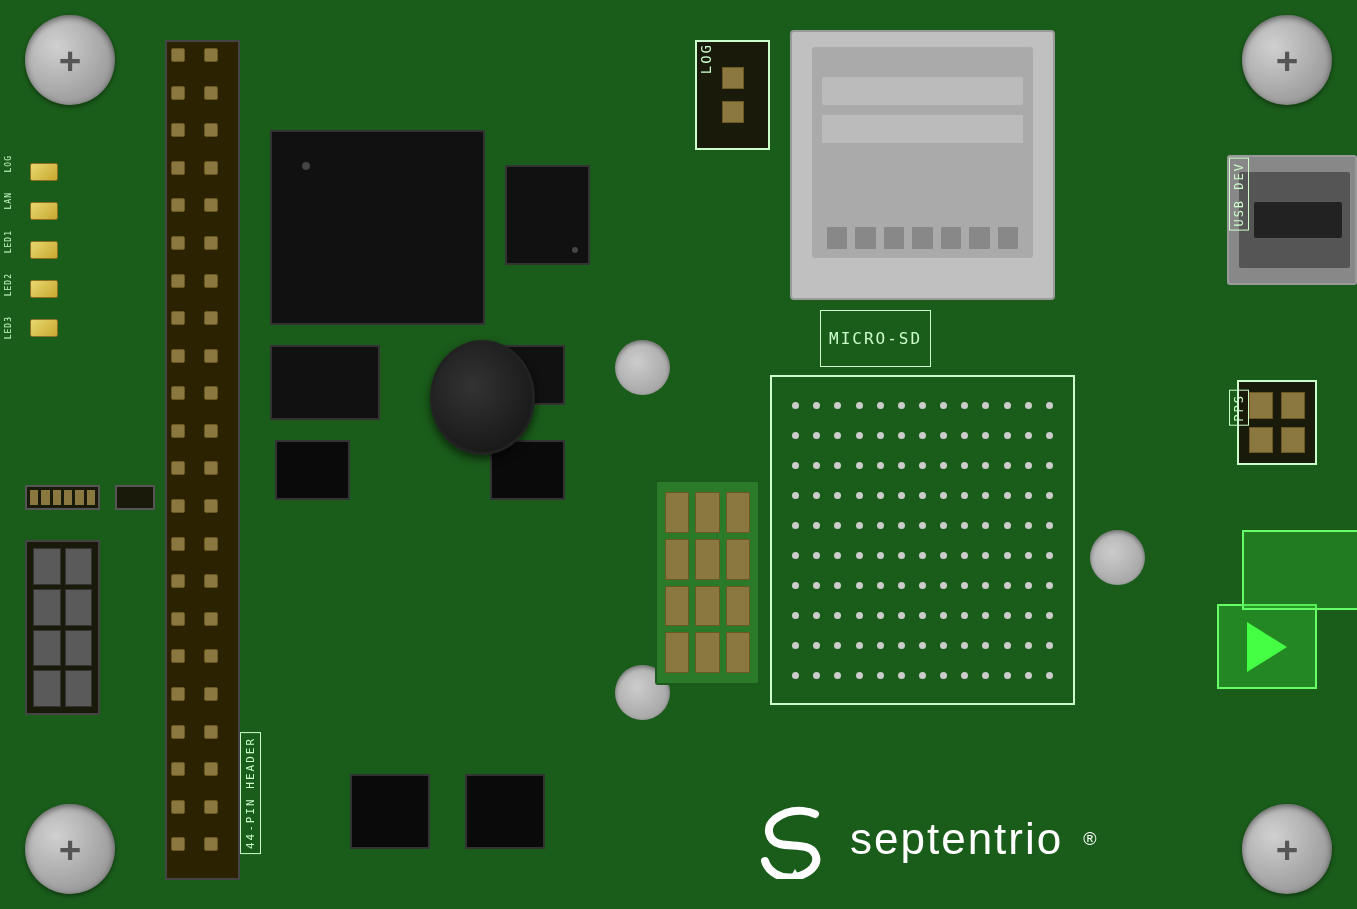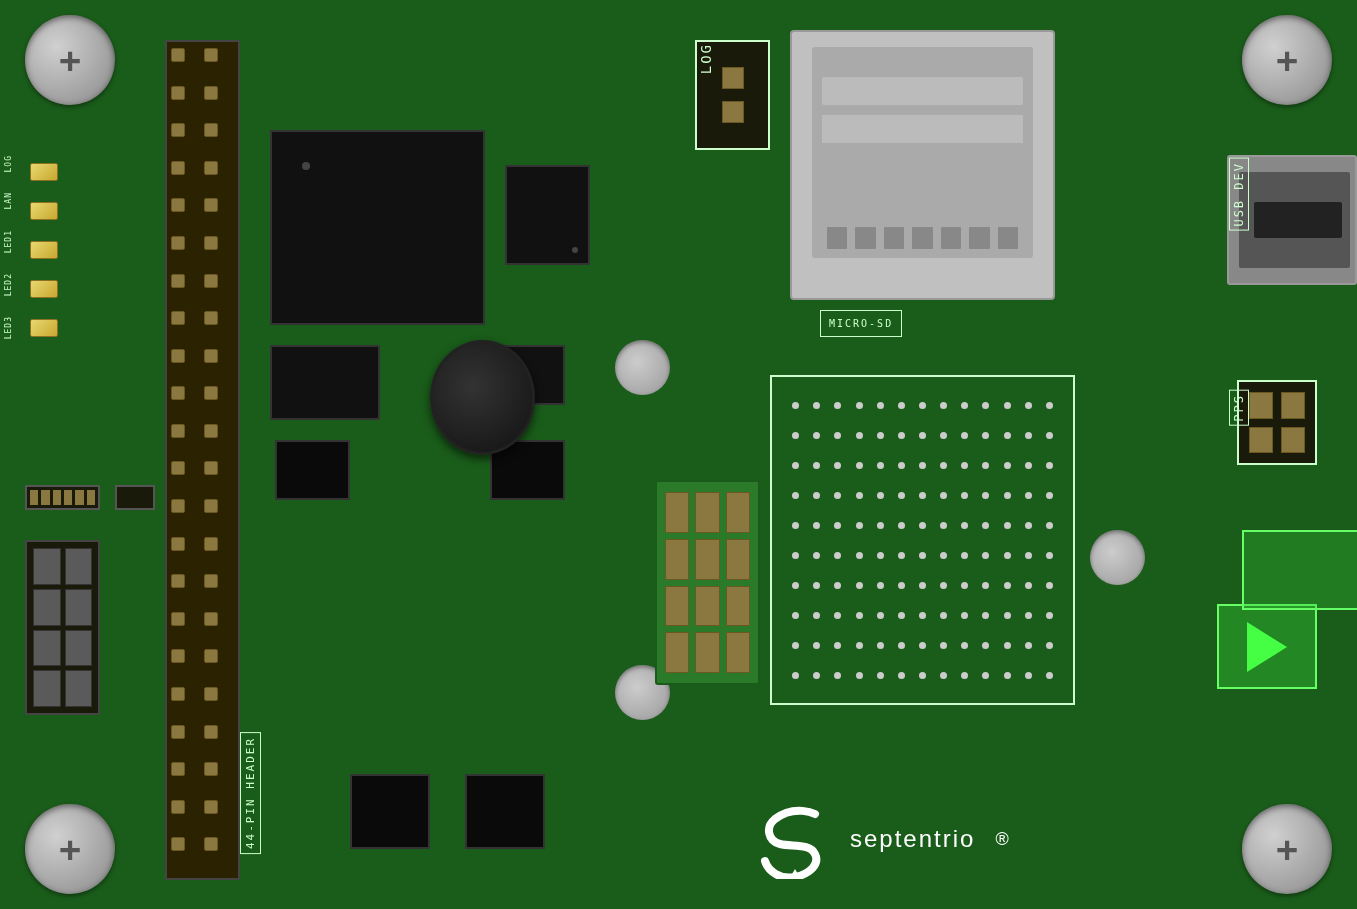--- a/index.html
+++ b/index.html
@@ -275,25 +275,25 @@
       flex: 1;
       height: 22px;
       background: #888;
       border-radius: 1px;
     }
     .microsd-label {
       position: absolute;
       left: 820px;
       top: 310px;
       font-family: monospace;
-      font-size: 10px;
+      font-size: 16px;
       color: #ccffcc;
       letter-spacing: 2px;
       border: 1px solid #ccffcc;
-      padding: 7px 8px;
+      padding: 18px 8px;
     }
 
     
     .usb-dev {
       position: absolute;
       right: 0;
       top: 155px;
       width: 130px;
       height: 130px;
       background: #888;
@@ -851,17 +851,17 @@
   <div class="green-led">
     <div class="green-led-arrow"></div>
   </div>
   <div class="right-connector"></div>
 
   <div class="septentrio-logo">
     <svg class="sept-s" viewBox="0 0 70 80" fill="none" xmlns="http://www.w3.org/2000/svg">
       <path d="M55 15 C55 15, 35 5, 15 20 C5 28, 8 42, 20 45 C32 48, 50 44, 55 55 C60 65, 50 75, 35 78 C20 81, 8 72, 5 62" stroke="white" stroke-width="8" fill="none" stroke-linecap="round"></path>
       <polygon points="35,70 28,82 42,82" fill="white"></polygon>
     </svg>
-    <span style="font-family:sans-serif;font-size:24px;color:#ffffff;font-weight:300;letter-spacing:2px;">septentrio</span>
+    <span style="font-family:sans-serif;font-size:44px;color:#ffffff;font-weight:300;letter-spacing:2px;">septentrio</span>
     <span style="font-family:sans-serif;font-size:18px;color:#ffffff;vertical-align:super;">®</span>
   </div>
 
 </div>
 
 </body></html>

